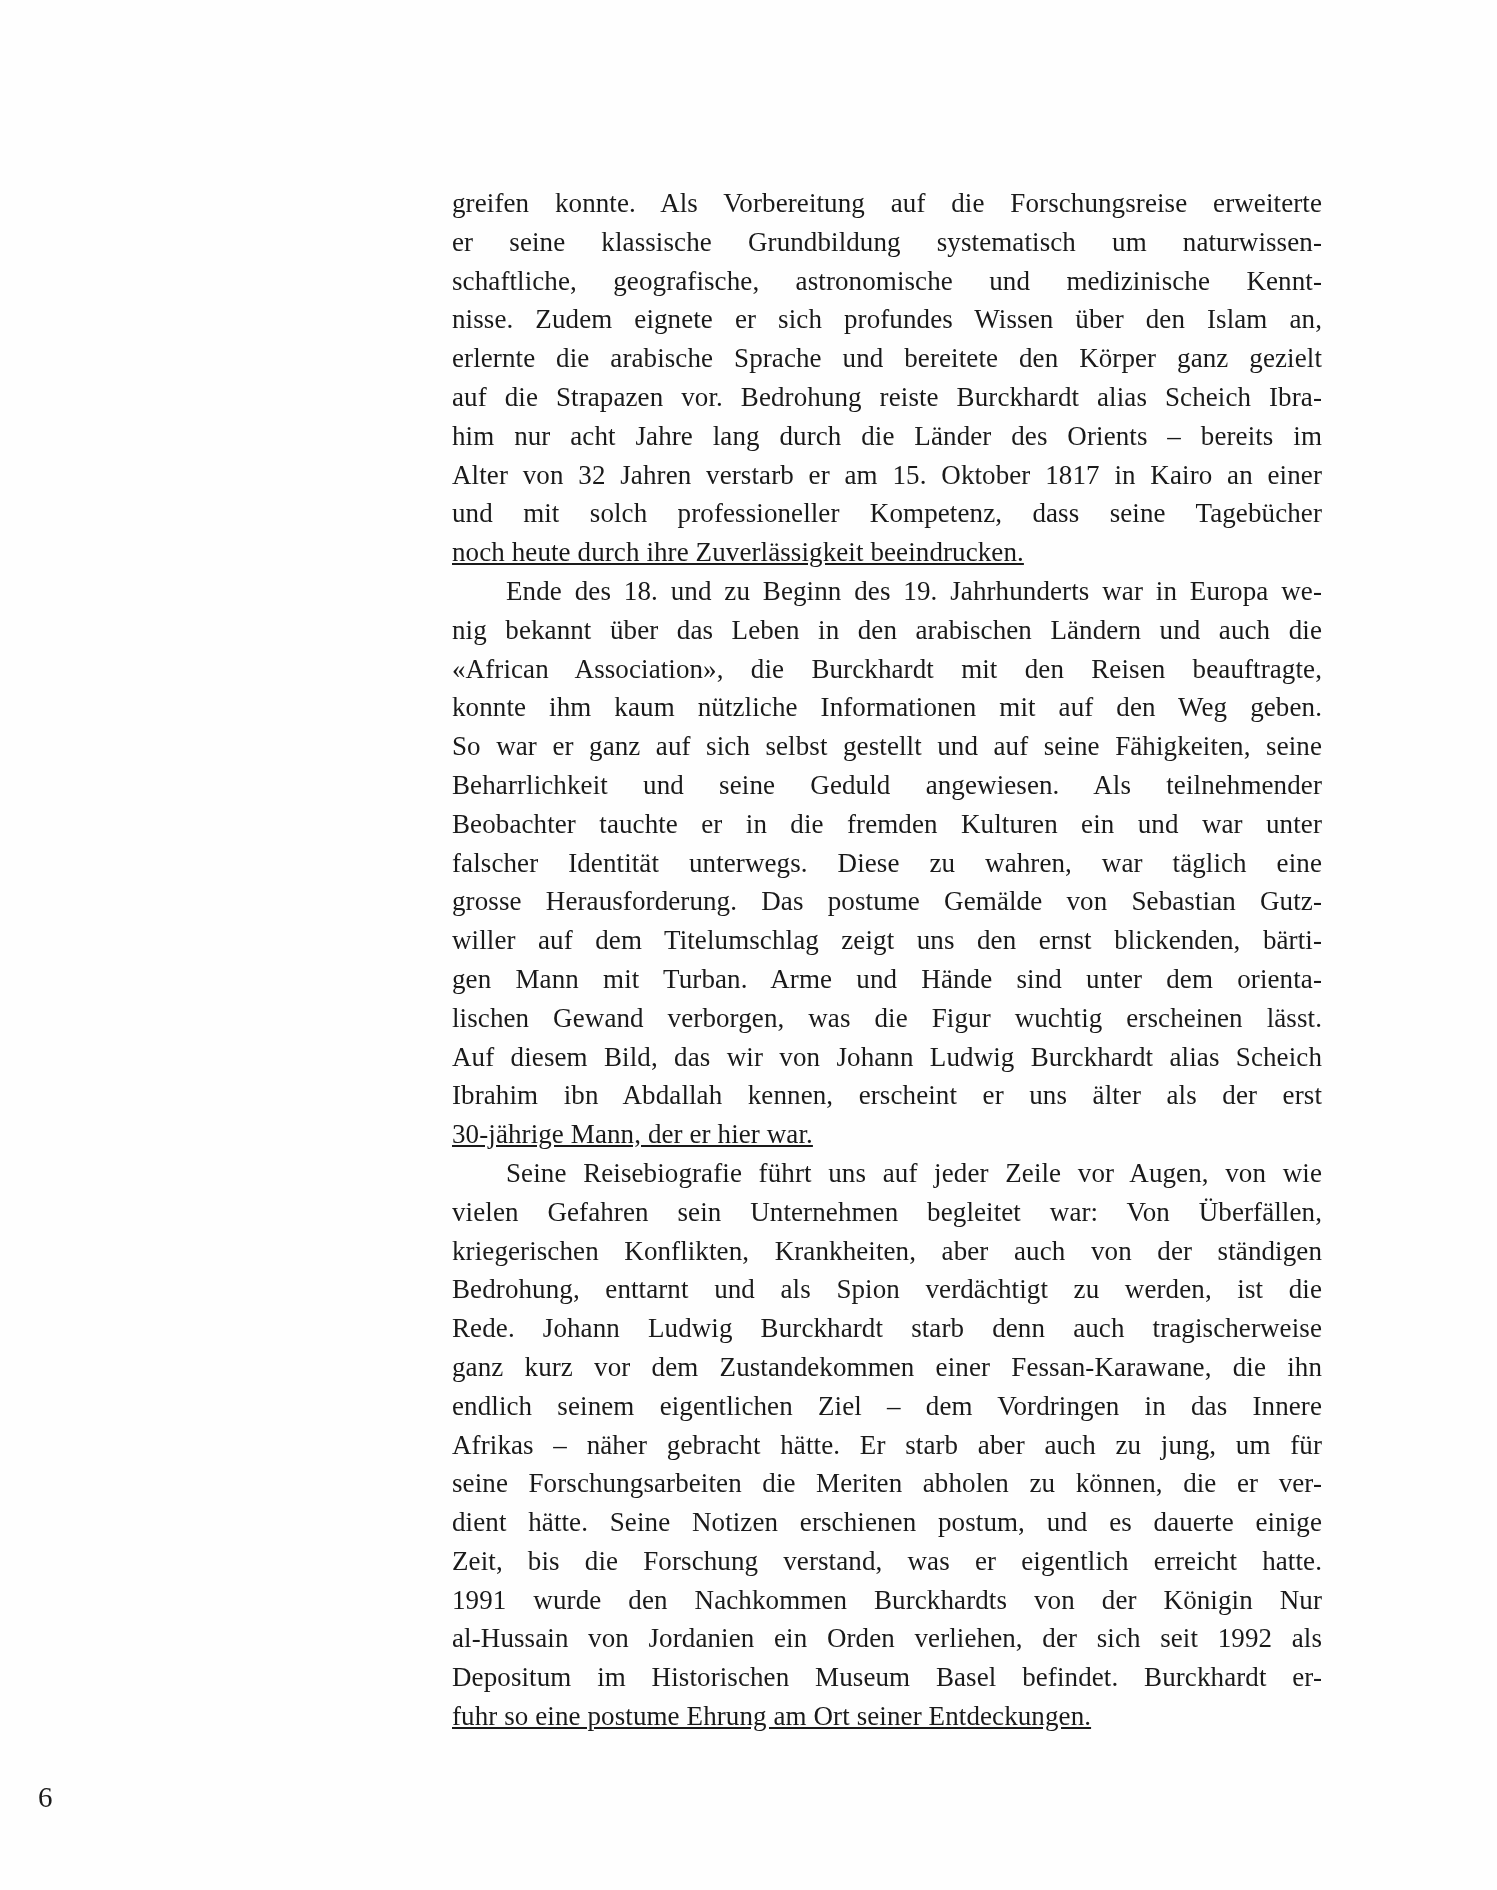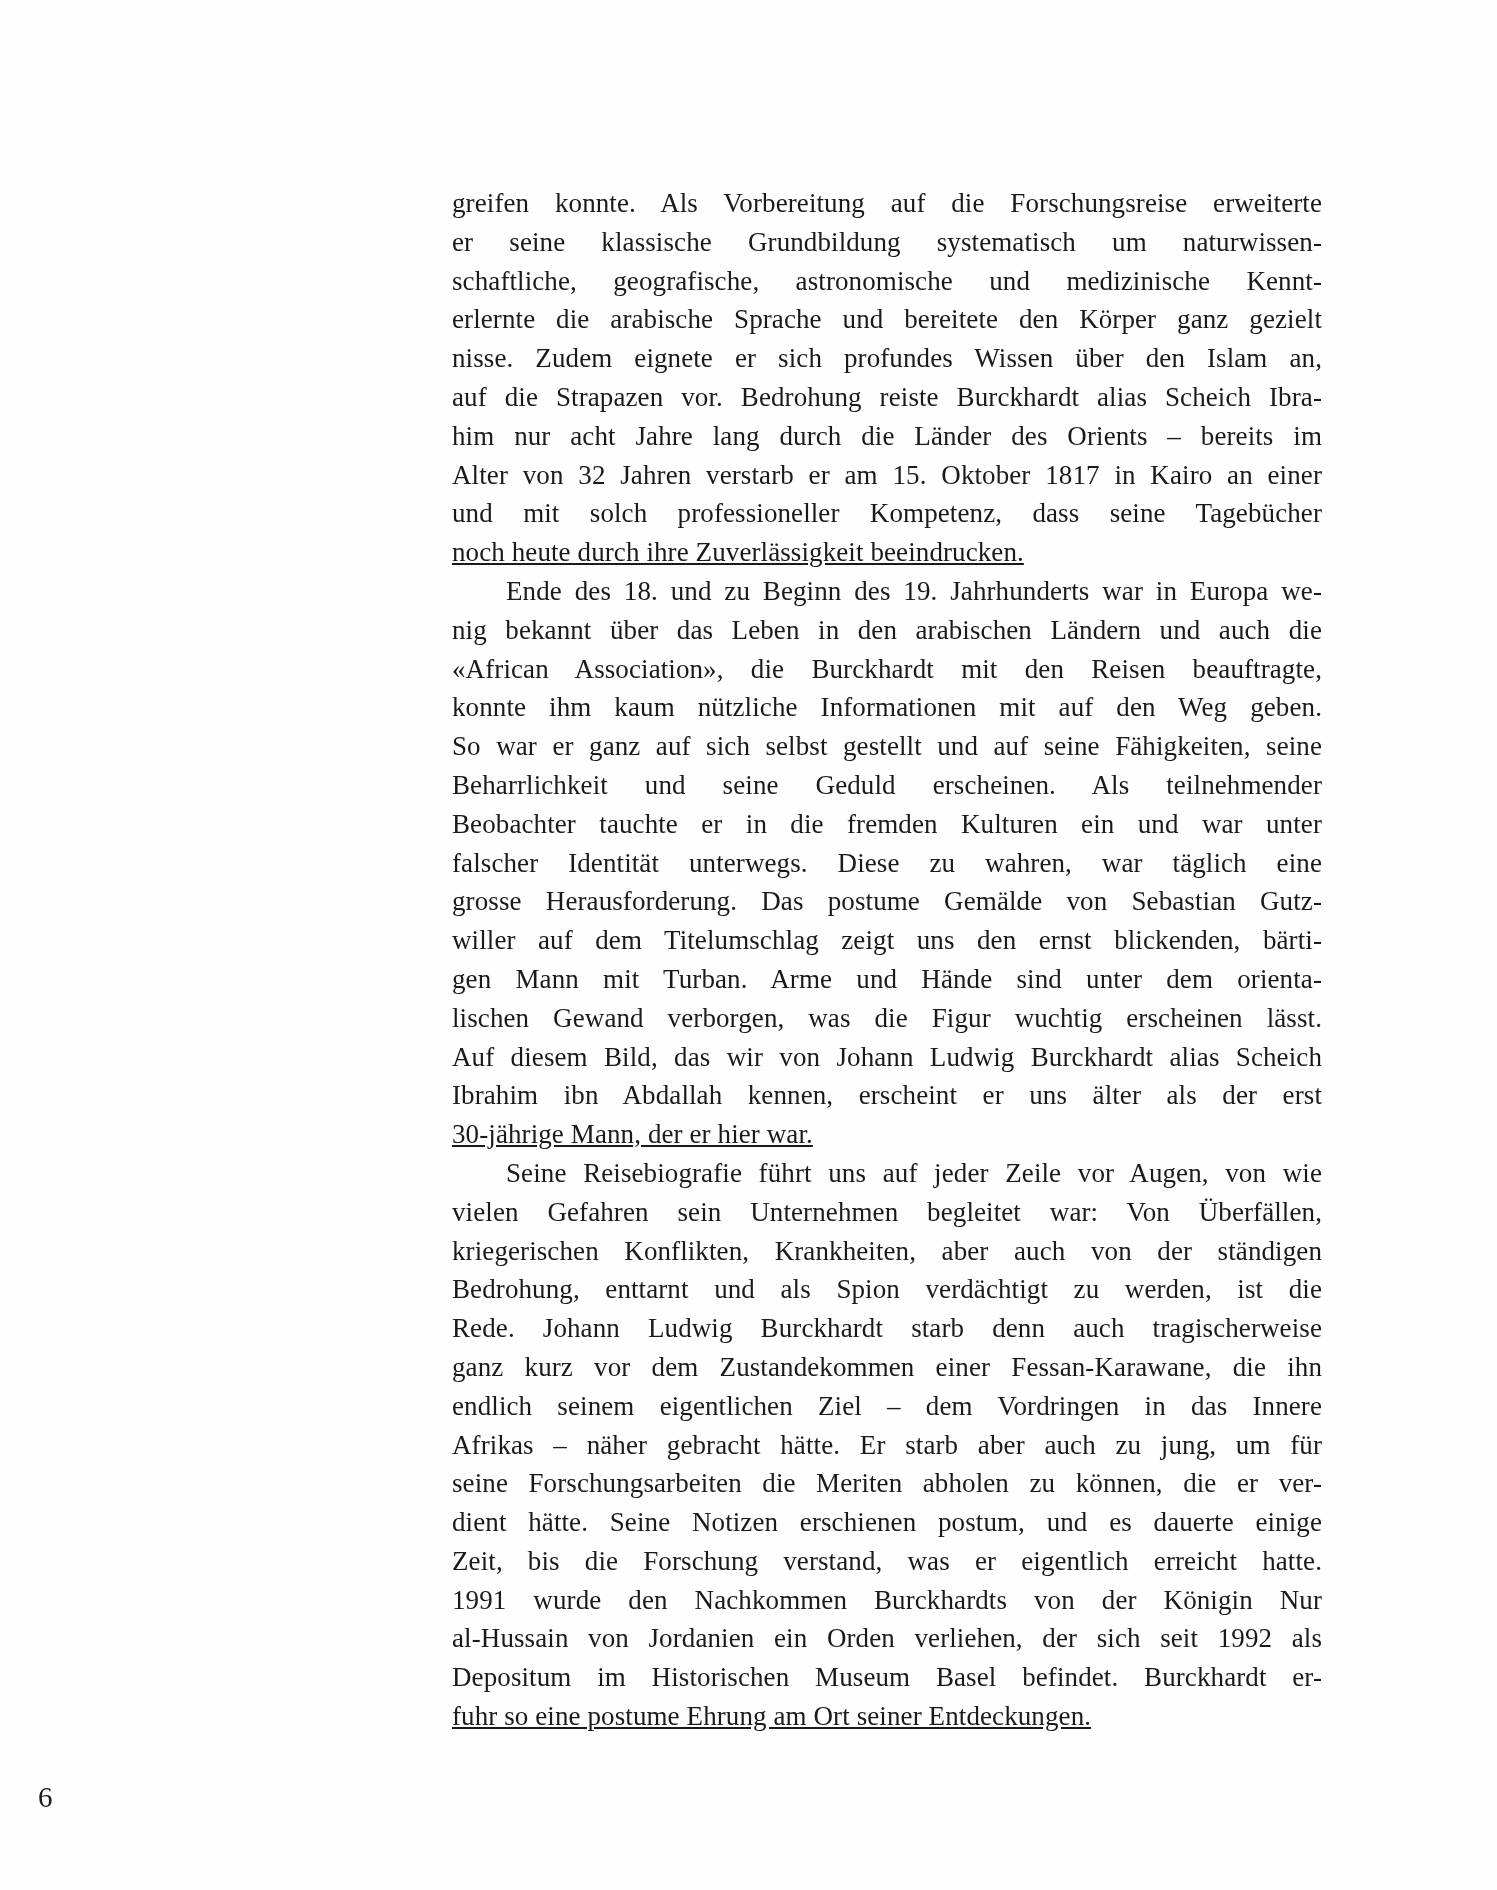--- a/index.html
+++ b/index.html
@@ -48,33 +48,33 @@
   }
 </style>
 </head>
 <body>
 
 <div class="page">
   <div class="body-text">
       <div class="line">greifen konnte. Als Vorbereitung auf die Forschungsreise erweiterte</div>
       <div class="line">er seine klassische Grundbildung systematisch um naturwissen-</div>
       <div class="line">schaftliche, geografische, astronomische und medizinische Kennt-</div>
+      <div class="line">nisse. Zudem eignete er sich profundes Wissen über den Islam an,</div>
       <div class="line">erlernte die arabische Sprache und bereitete den Körper ganz gezielt</div>
-      <div class="line">nisse. Zudem eignete er sich profundes Wissen über den Islam an,</div>
       <div class="line">auf die Strapazen vor. Bedrohung reiste Burckhardt alias Scheich Ibra-</div>
       <div class="line">him nur acht Jahre lang durch die Länder des Orients – bereits im</div>
       <div class="line">Alter von 32 Jahren verstarb er am 15. Oktober 1817 in Kairo an einer</div>
       <div class="line">und mit solch professioneller Kompetenz, dass seine Tagebücher</div>
       <div class="line para-end">noch heute durch ihre Zuverlässigkeit beeindrucken.</div>
       <div class="line indent">Ende des 18. und zu Beginn des 19. Jahrhunderts war in Europa we-</div>
       <div class="line">nig bekannt über das Leben in den arabischen Ländern und auch die</div>
       <div class="line">«African Association», die Burckhardt mit den Reisen beauftragte,</div>
       <div class="line">konnte ihm kaum nützliche Informationen mit auf den Weg geben.</div>
       <div class="line">So war er ganz auf sich selbst gestellt und auf seine Fähigkeiten, seine</div>
-      <div class="line">Beharrlichkeit und seine Geduld erscheinen. Als teilnehmender</div>
+      <div class="line">Beharrlichkeit und seine Geduld angewiesen. Als teilnehmender</div>
       <div class="line">Beobachter tauchte er in die fremden Kulturen ein und war unter</div>
       <div class="line">falscher Identität unterwegs. Diese zu wahren, war täglich eine</div>
       <div class="line">grosse Herausforderung. Das postume Gemälde von Sebastian Gutz-</div>
       <div class="line">willer auf dem Titelumschlag zeigt uns den ernst blickenden, bärti-</div>
       <div class="line">gen Mann mit Turban. Arme und Hände sind unter dem orienta-</div>
       <div class="line">lischen Gewand verborgen, was die Figur wuchtig erscheinen lässt.</div>
       <div class="line">Auf diesem Bild, das wir von Johann Ludwig Burckhardt alias Scheich</div>
       <div class="line">Ibrahim ibn Abdallah kennen, erscheint er uns älter als der erst</div>
       <div class="line para-end">30-jährige Mann, der er hier war.</div>
       <div class="line indent">Seine Reisebiografie führt uns auf jeder Zeile vor Augen, von wie</div>

